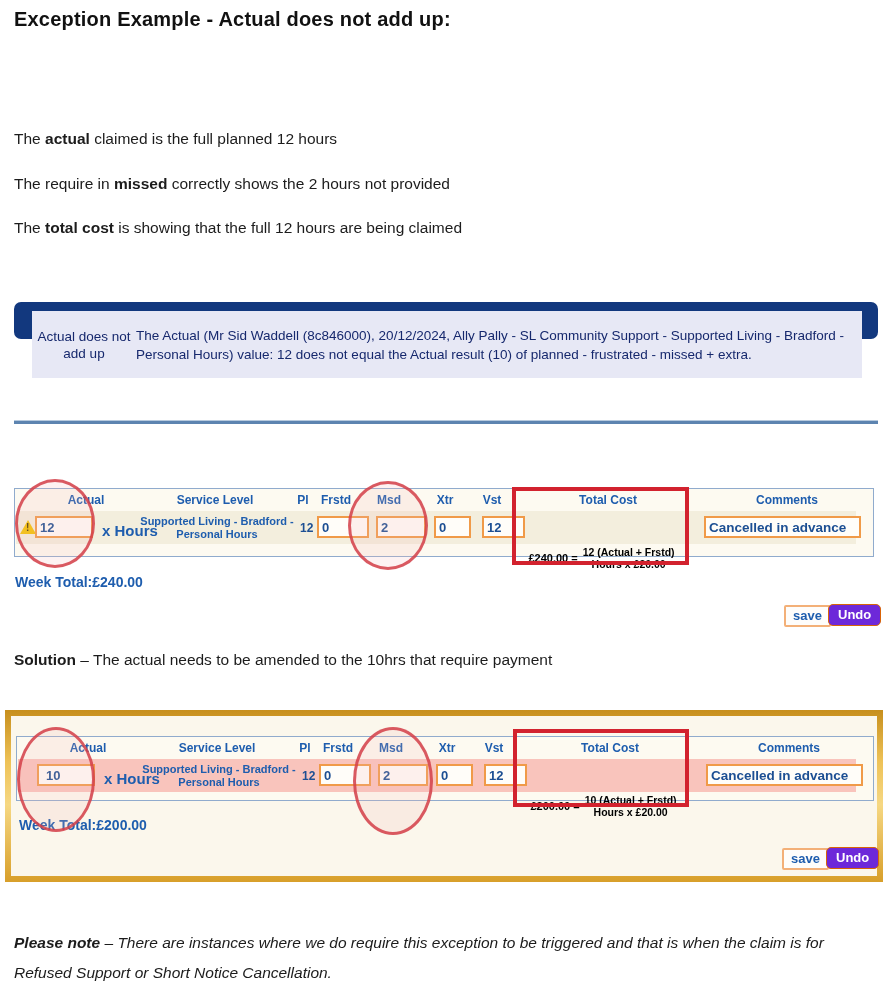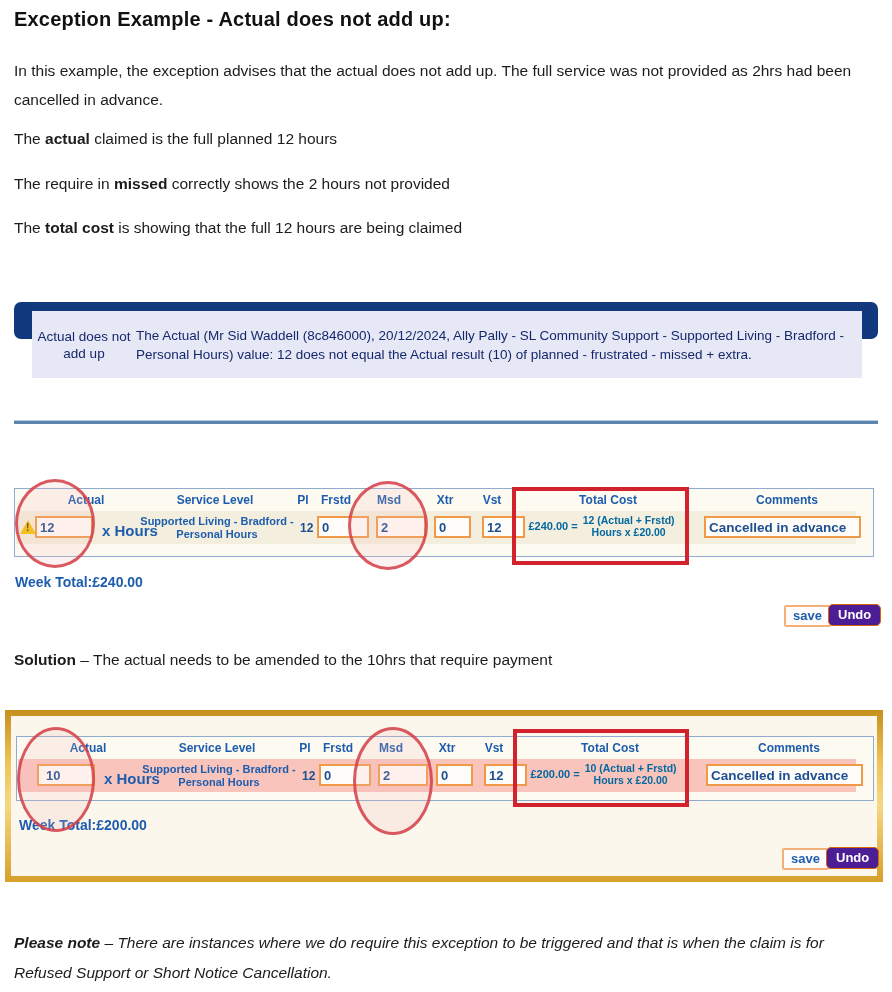--- a/index.html
+++ b/index.html
@@ -30,30 +30,30 @@
   .trow.pink { background:#f9c4bc; }
   .cell { position:absolute; color:#1d4f93; }
   .warn { position:absolute; left:4px; top:9px; width:0; height:0;
     border-left:8px solid transparent; border-right:8px solid transparent; border-bottom:14px solid #f2c200; }
   .warn::after { content:"!"; position:absolute; left:-2px; top:2px; font-size:10px; font-weight:bold; color:#4a3a00; }
   .fld { position:absolute; top:5px; height:22px; border:2px solid #f09a48; background:#fffdf9;
     color:#1d4f93; font-family:"Liberation Sans",sans-serif; font-size:13px; font-weight:600; padding:0 3px; }
   .unit { font-size:15px; font-weight:bold; color:#1e5dae; }
   .svc { font-size:11px; font-weight:bold; color:#1e5dae; text-align:center; line-height:13px; }
   .static-num { font-size:12px; font-weight:bold; }
-  .cost { display:flex; align-items:center; gap:5px; color:#0369a1; font-weight:bold; }
+  .cost { display:flex; align-items:center; gap:5px; color:#000000; font-weight:bold;margin-top:32px; }
   .cost .eq { font-size:11px; white-space:nowrap; }
   .cost .frac { font-size:10.5px; line-height:12px; text-align:center; white-space:nowrap; }
   .week-total { position:absolute; font-size:14px; font-weight:600; color:#1e5dae; }
 
   
   .btn-save { position:absolute; background:#fefdfb; border:2px solid #f3b078; color:#1e5dae;
     font-size:13px; font-weight:600; padding:1px 7px 2px; border-radius:2px; cursor:pointer;
     font-family:"Liberation Sans",sans-serif; }
-  .btn-undo { position:absolute; background:#4c1d95; border:1px solid #d96408; color:#fff;
+  .btn-undo { position:absolute; background:#6d28d9; border:1px solid #d96408; color:#fff;
     font-size:13px; font-weight:bold; padding:2px 9px 3px; border-radius:5px; cursor:pointer;
     font-family:"Liberation Sans",sans-serif; }
 
   
   .circle { position:absolute; border:3px solid rgba(211,62,72,.85); border-radius:50%;
     background:rgba(246,183,183,.18); pointer-events:none; z-index:6; }
   .redrect { position:absolute; border:4px solid #d2222e; pointer-events:none; z-index:6; }
 
   
   .gold-box { position:absolute; left:5px; top:710px; width:878px; height:172px;
@@ -64,21 +64,20 @@
   .note { position:absolute; left:14px; top:928px; width:864px; font-size:15.5px; font-style:italic;
     color:#1c1c1c; line-height:30px; }
   .note b { font-weight:800; }
 </style>
 </head>
 <body>
 
 <div class="page">
 
   <div class="title">Exception Example - Actual does not add up:</div>
-  <p class="body-text" style="top:56px;">In this example, the exception advises that the actual does not add up. The full service was not provided as 2hrs had been cancelled in advance.</p>
   <p class="body-text" style="top:124px;"><span>The </span><b>actual</b><span> claimed is the full planned 12 hours</span></p>
   <p class="body-text" style="top:169px;"><span>The require in </span><b>missed</b><span> correctly shows the 2 hours not provided</span></p>
   <p class="body-text" style="top:213px;"><span>The </span><b>total cost</b><span> is showing that the full 12 hours are being claimed</span></p>
 
   <div class="exc-header">Exceptions</div>
   <div class="exc-row">
     <div class="exc-label">Actual does not add up</div>
     <div class="exc-text">The Actual (Mr Sid Waddell (8c846000), 20/12/2024, Ally Pally - SL Community Support - Supported Living - Bradford - Personal Hours) value: 12 does not equal the Actual result (10) of planned - frustrated - missed + extra.</div>
   </div>
   <div class="panel-rule"></div>

